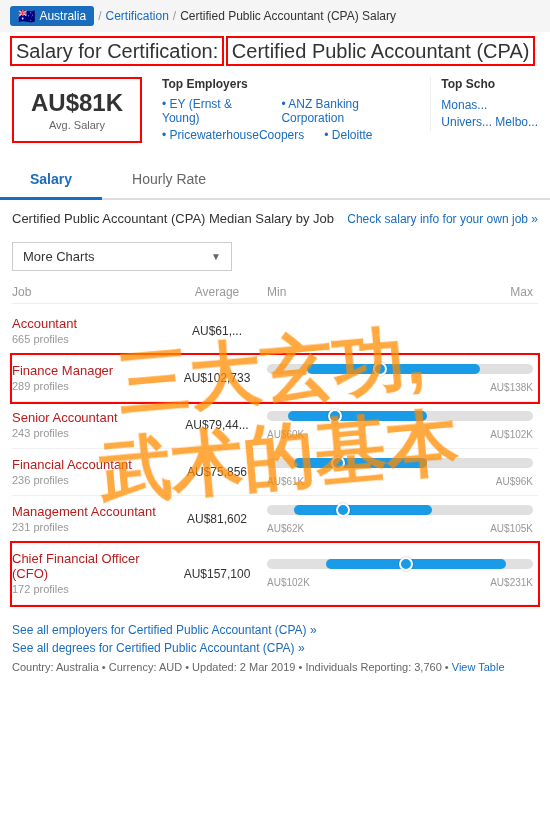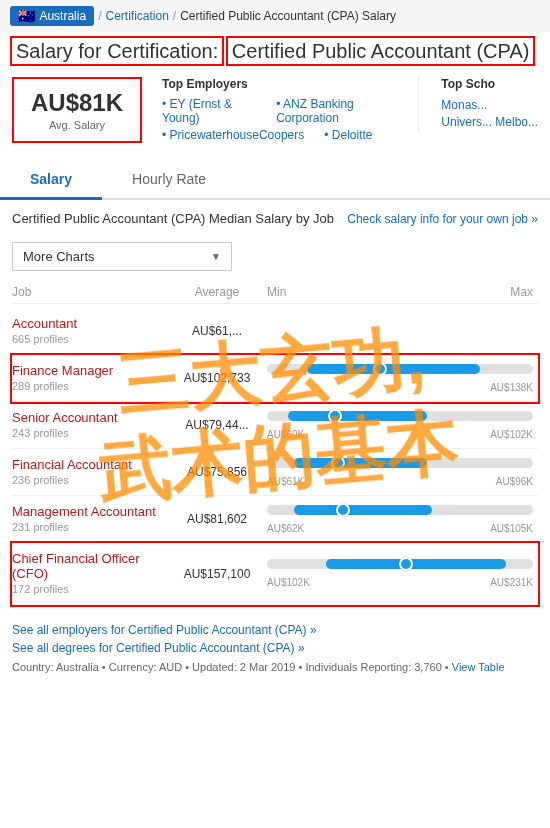--- a/index.html
+++ b/index.html
@@ -23,21 +23,21 @@
     .salary-amount { font-size: 24px; font-weight: bold; color: #333; }
     .salary-label { font-size: 11px; color: #666; margin-top: 2px; }
 
     .employers-section { flex: 1; }
     .employers-title { font-size: 12px; font-weight: bold; color: #333; margin-bottom: 6px; }
     .employers-list { display: flex; flex-direction: column; gap: 3px; }
     .employer-row { display: flex; gap: 20px; }
     .employer-link { color: #1a6cbf; font-size: 12px; text-decoration: none; }
     .employer-link::before { content: "• "; color: #1a6cbf; }
 
-    .schools-section { min-width: 100px; border-left: 1px solid #eee; padding-left: 22px; overflow: hidden; }
+    .schools-section { min-width: 100px; border-left: 1px solid #eee; padding-left: 10px; overflow: hidden; }
     .schools-title { font-size: 12px; font-weight: bold; color: #333; margin-bottom: 6px; }
     .school-link { color: #1a6cbf; font-size: 12px; display: block; line-height: 1.4; }
 
     
     .tabs-section { border-bottom: 2px solid #ddd; display: flex; margin: 8px 0 0; }
     .tab { padding: 10px 30px; font-size: 14px; cursor: pointer; color: #666; border-bottom: 3px solid transparent; margin-bottom: -2px; }
     .tab.active { color: #1a6cbf; border-bottom-color: #1a6cbf; font-weight: bold; }
 
     
     .main-content { padding: 10px 12px; }

